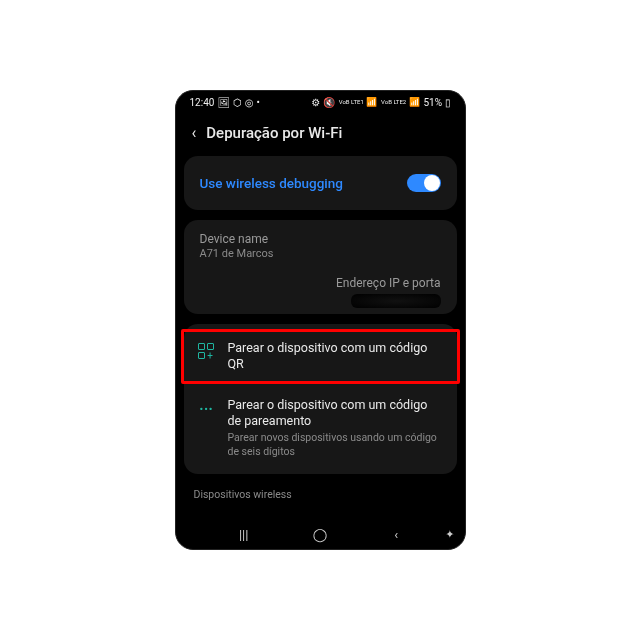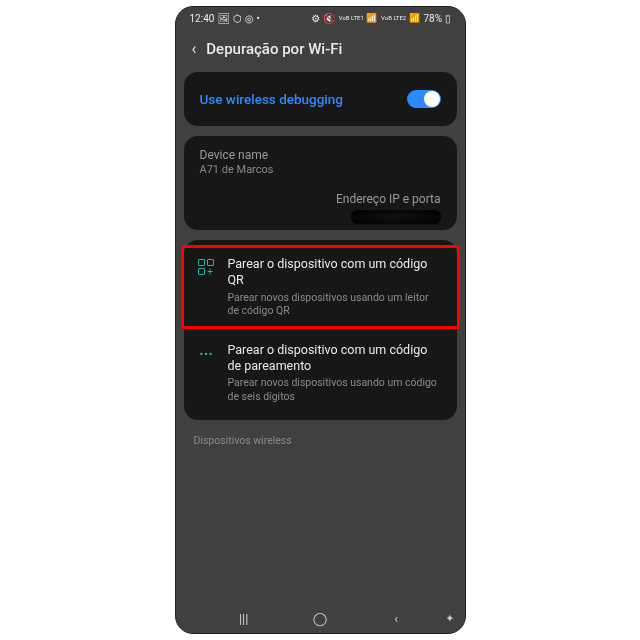--- a/index.html
+++ b/index.html
@@ -2,22 +2,22 @@
 <html><head>
 <meta charset="utf-8">
 <style>
   * { margin: 0; padding: 0; box-sizing: border-box; font-family: -apple-system, Roboto, sans-serif; }
   body {
     width: 640px; height: 640px;
     background: #fff;
     display: flex; align-items: center; justify-content: center;
   }
   .phone {
-    width: 291px; height: 628px;
-    background: #404040;
+    width: 291px; height: 460px;
+    background: #000000;
     border-radius: 18px;
     border: 1px solid #222;
     position: relative;
     overflow: hidden;
     color: #e9e9e9;
   }
   .statusbar {
     height: 22px;
     display: flex; align-items: center; justify-content: space-between;
     padding: 0 14px;
@@ -122,21 +122,21 @@
       <span>◎</span>
       <span>•</span>
     </div>
     <div class="right">
       <span>⚙</span>
       <span>🔇</span>
       <span class="lbl">VoB LTE1</span>
       <span class="sig">📶</span>
       <span class="lbl">VoB LTE2</span>
       <span class="sig">📶</span>
-      <span>78%</span>
+      <span>51%</span>
       <span>▯</span>
     </div>
   </div>
 
   <div class="header">
     <span class="back">‹</span>
     <span class="title">Depuração por Wi-Fi</span>
   </div>
 
   <div class="card">
@@ -165,21 +165,20 @@
       <div class="icon">
         <div class="qr-icon">
             <span></span>
             <span></span>
             <span></span>
             <span class="plus">+</span>
           </div>
       </div>
       <div class="txt">
         <div class="t">Parear o dispositivo com um código QR</div>
-        <div class="s">Parear novos dispositivos usando um leitor de código QR</div>
       </div>
     </div>
     <div class="opt">
       <div class="icon"><span class="dots-icon">•••</span></div>
       <div class="txt">
         <div class="t">Parear o dispositivo com um código de pareamento</div>
         <div class="s">Parear novos dispositivos usando um código de seis dígitos</div>
       </div>
     </div>
   </div>

